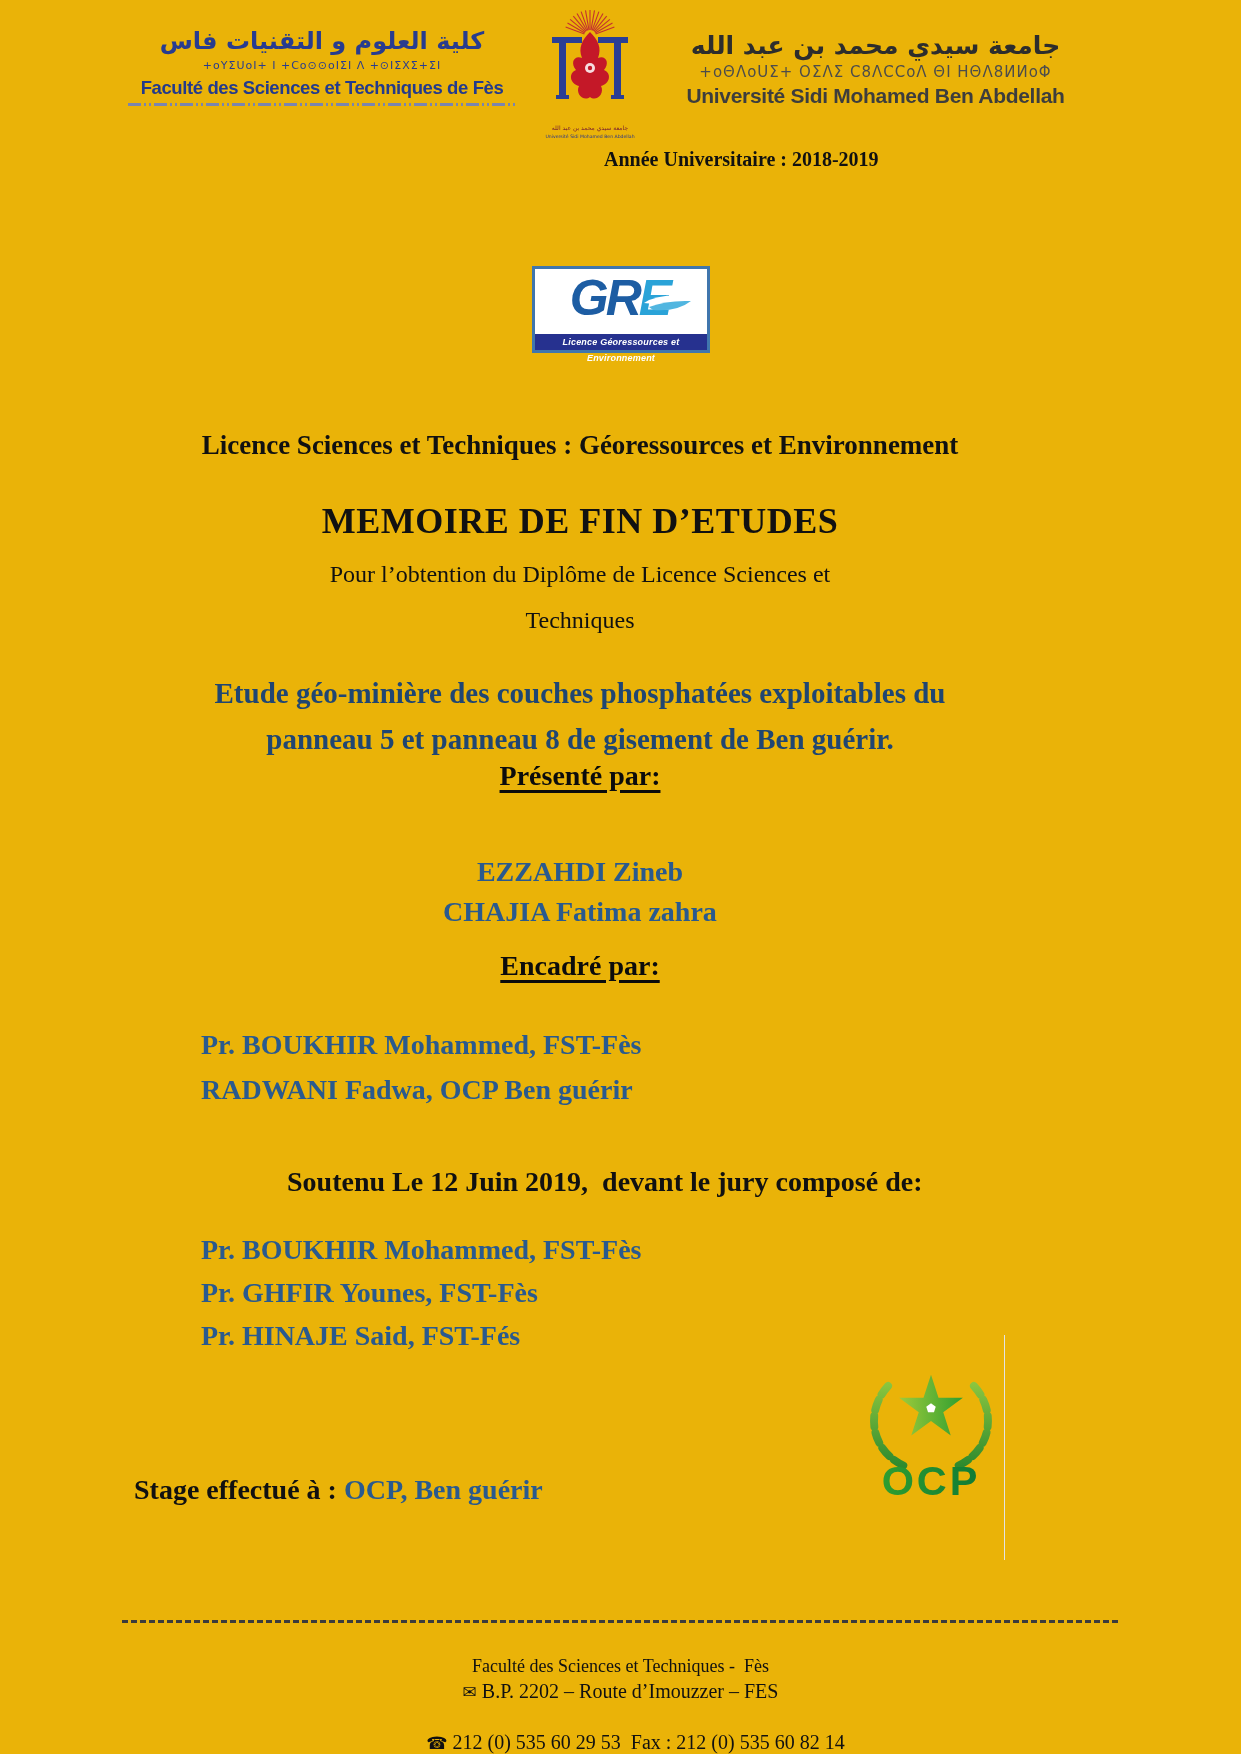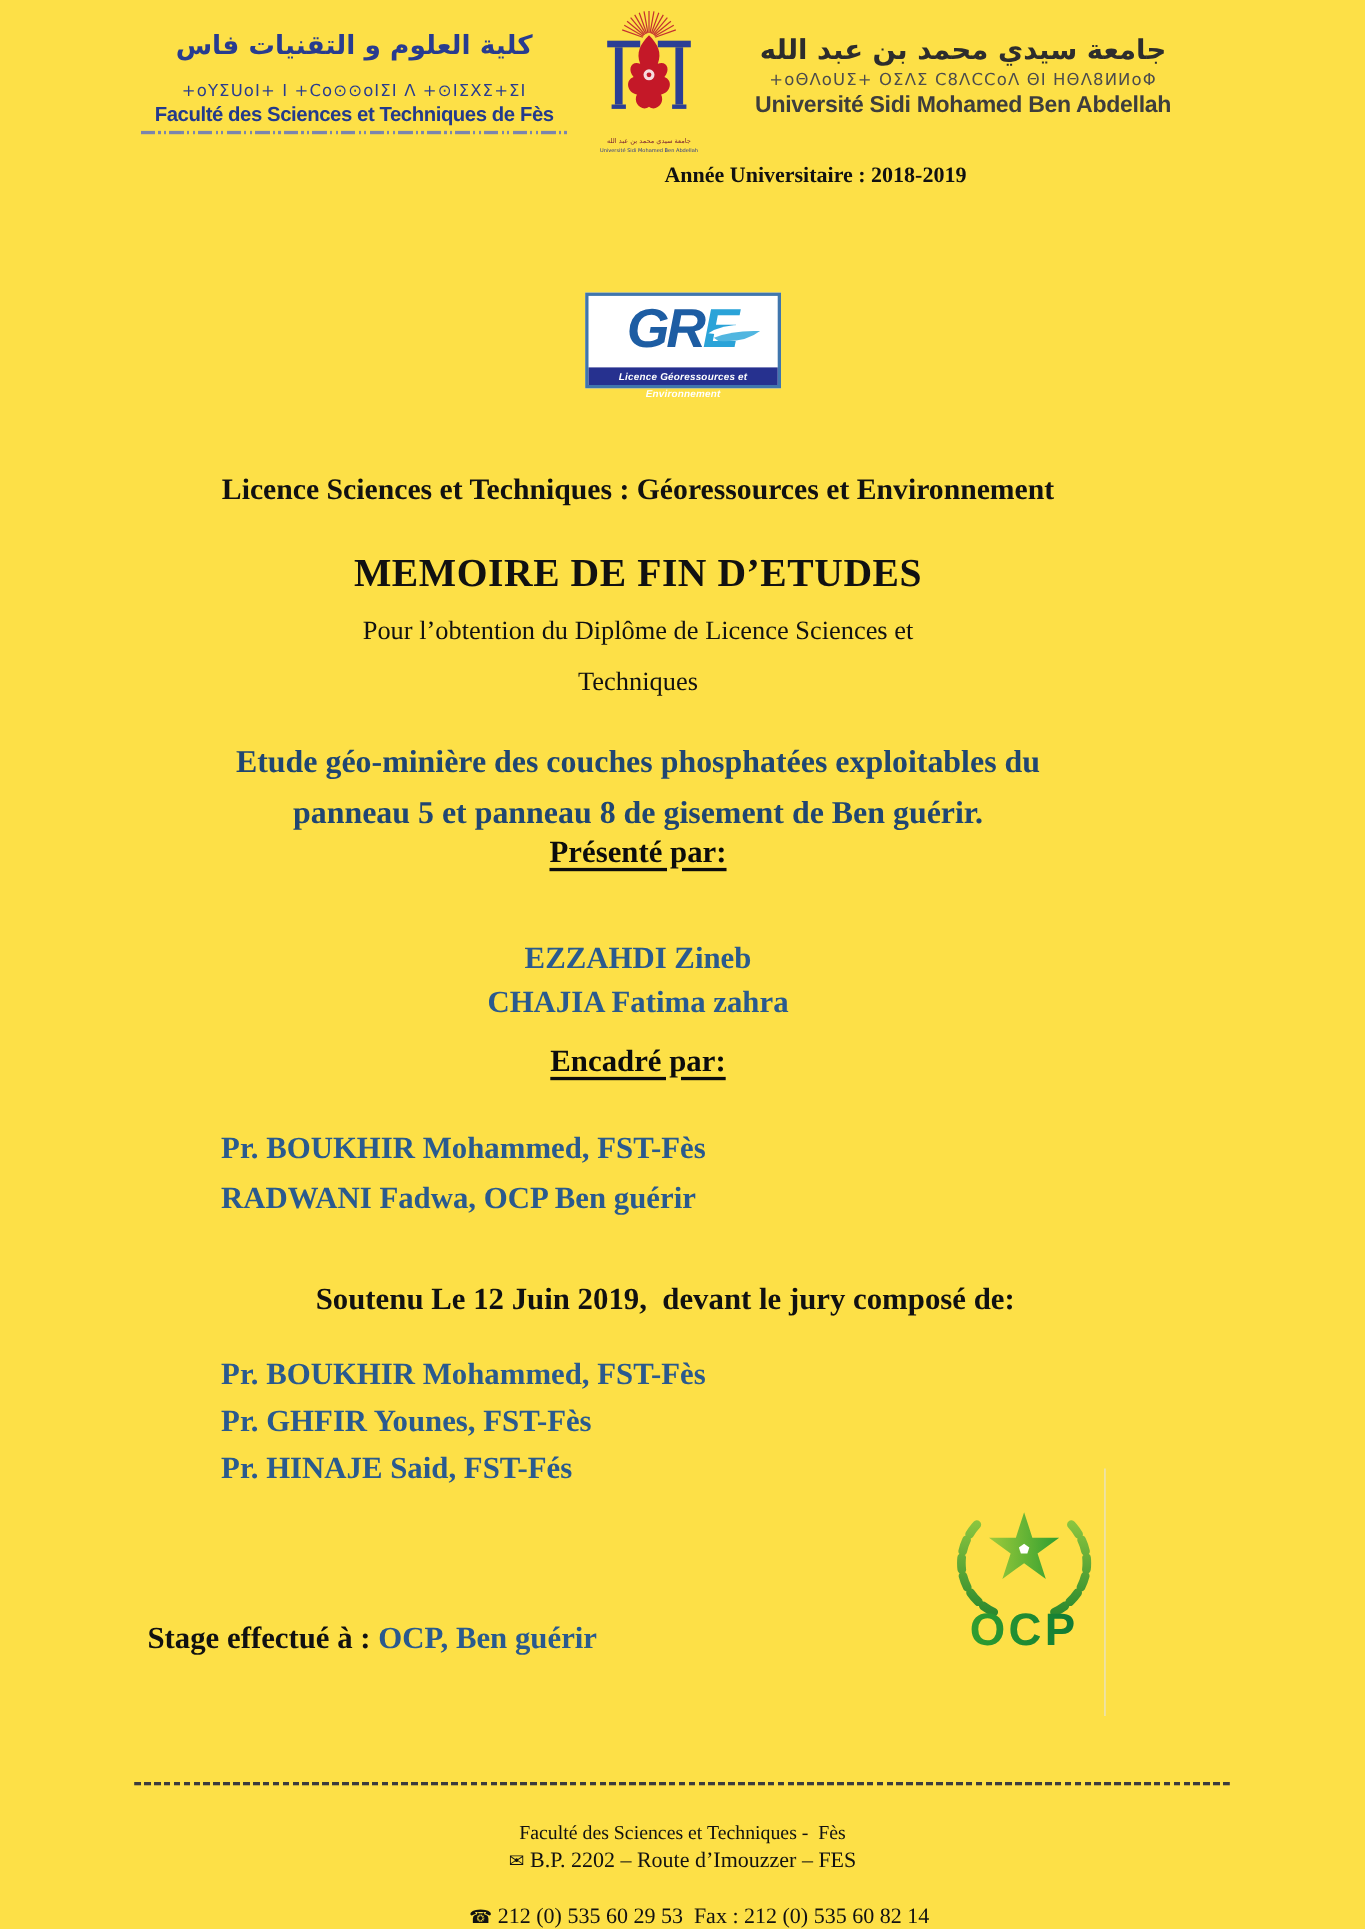--- a/index.html
+++ b/index.html
@@ -1,25 +1,25 @@
 <!DOCTYPE html>
 <html><head>
 <meta charset="utf-8">
 <style>
   html,body{margin:0;padding:0;background:#888;}
   .page{
-    position:relative;width:1241px;height:1754px;background:#fde047;
+    position:relative;width:1241px;height:1754px;background:#eab308;
     margin:0 auto;overflow:hidden;
     font-family:"Liberation Serif","DejaVu Serif",serif;color:#111;
   }
   
   .hdr-left{position:absolute;left:128px;top:26px;width:388px;text-align:center;}
   .hdr-right{position:absolute;left:648px;top:30px;width:455px;text-align:center;}
   .ar-blue{font-family:"DejaVu Sans",sans-serif;font-weight:bold;font-size:24px;color:#283c8f;line-height:30px;}
-  .tf-blue{font-family:"DejaVu Sans",sans-serif;font-size:15px;color:#283c8f;letter-spacing:1px;line-height:20px;white-space:pre;margin-top:16px;}
+  .tf-blue{font-family:"DejaVu Sans",sans-serif;font-size:11px;color:#283c8f;letter-spacing:1px;line-height:20px;white-space:pre;}
   .fr-blue{font-family:"Liberation Sans","DejaVu Sans",sans-serif;font-weight:bold;font-size:18.5px;color:#233a8c;letter-spacing:-0.4px;line-height:24px;}
   .hdr-divider{margin-top:3px;height:3px;
     background:repeating-linear-gradient(90deg,#7b85ad 0 13px,transparent 13px 16px,#7b85ad 16px 18px,transparent 18px 21px,#7b85ad 21px 23px,transparent 23px 26px);}
   .ar-dark{font-family:"DejaVu Sans",sans-serif;font-weight:bold;font-size:25px;color:#2d2d2d;line-height:32px;}
   .tf-dark{font-family:"DejaVu Sans",sans-serif;font-size:15px;color:#4c4c4c;letter-spacing:1px;line-height:21px;white-space:pre;}
   .fr-dark{font-family:"Liberation Sans","DejaVu Sans",sans-serif;font-weight:bold;font-size:21px;color:#3d3d3d;letter-spacing:-0.3px;line-height:26px;}
   .emblem{position:absolute;left:540px;top:4px;width:100px;height:140px;}
   
   .annee{position:absolute;left:604px;top:148px;font-weight:bold;font-size:20px;white-space:pre;}
   

